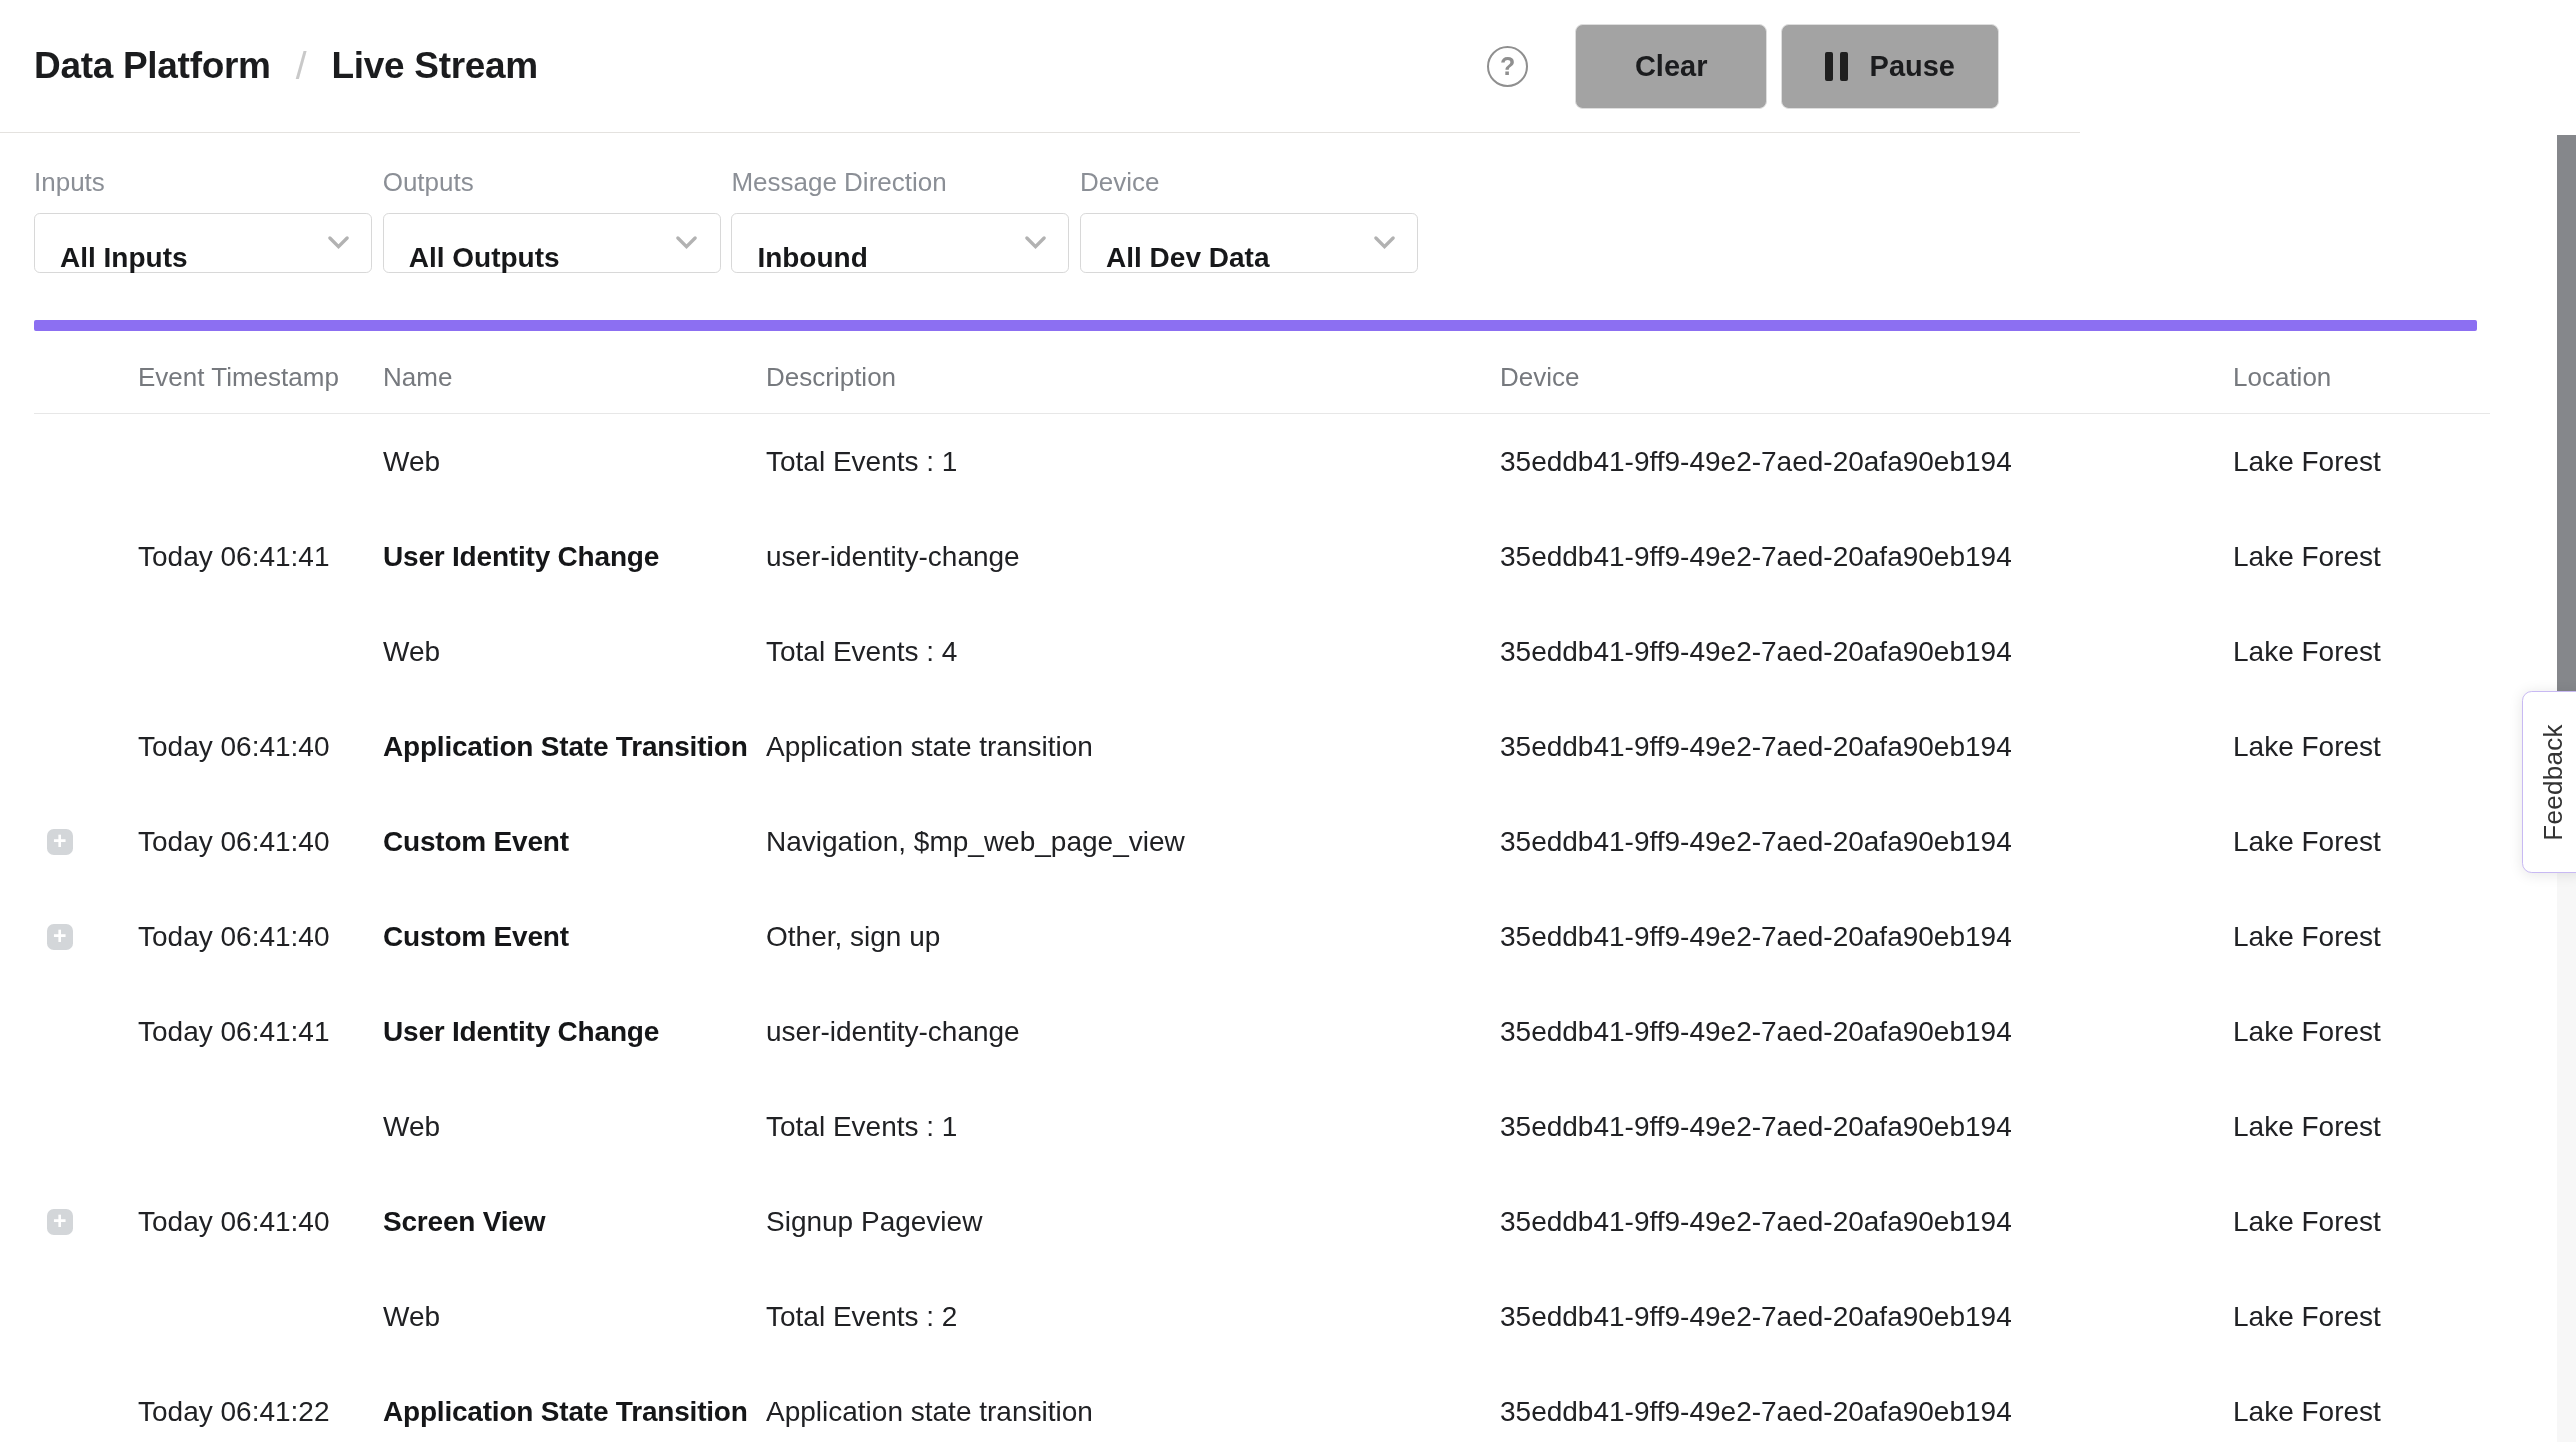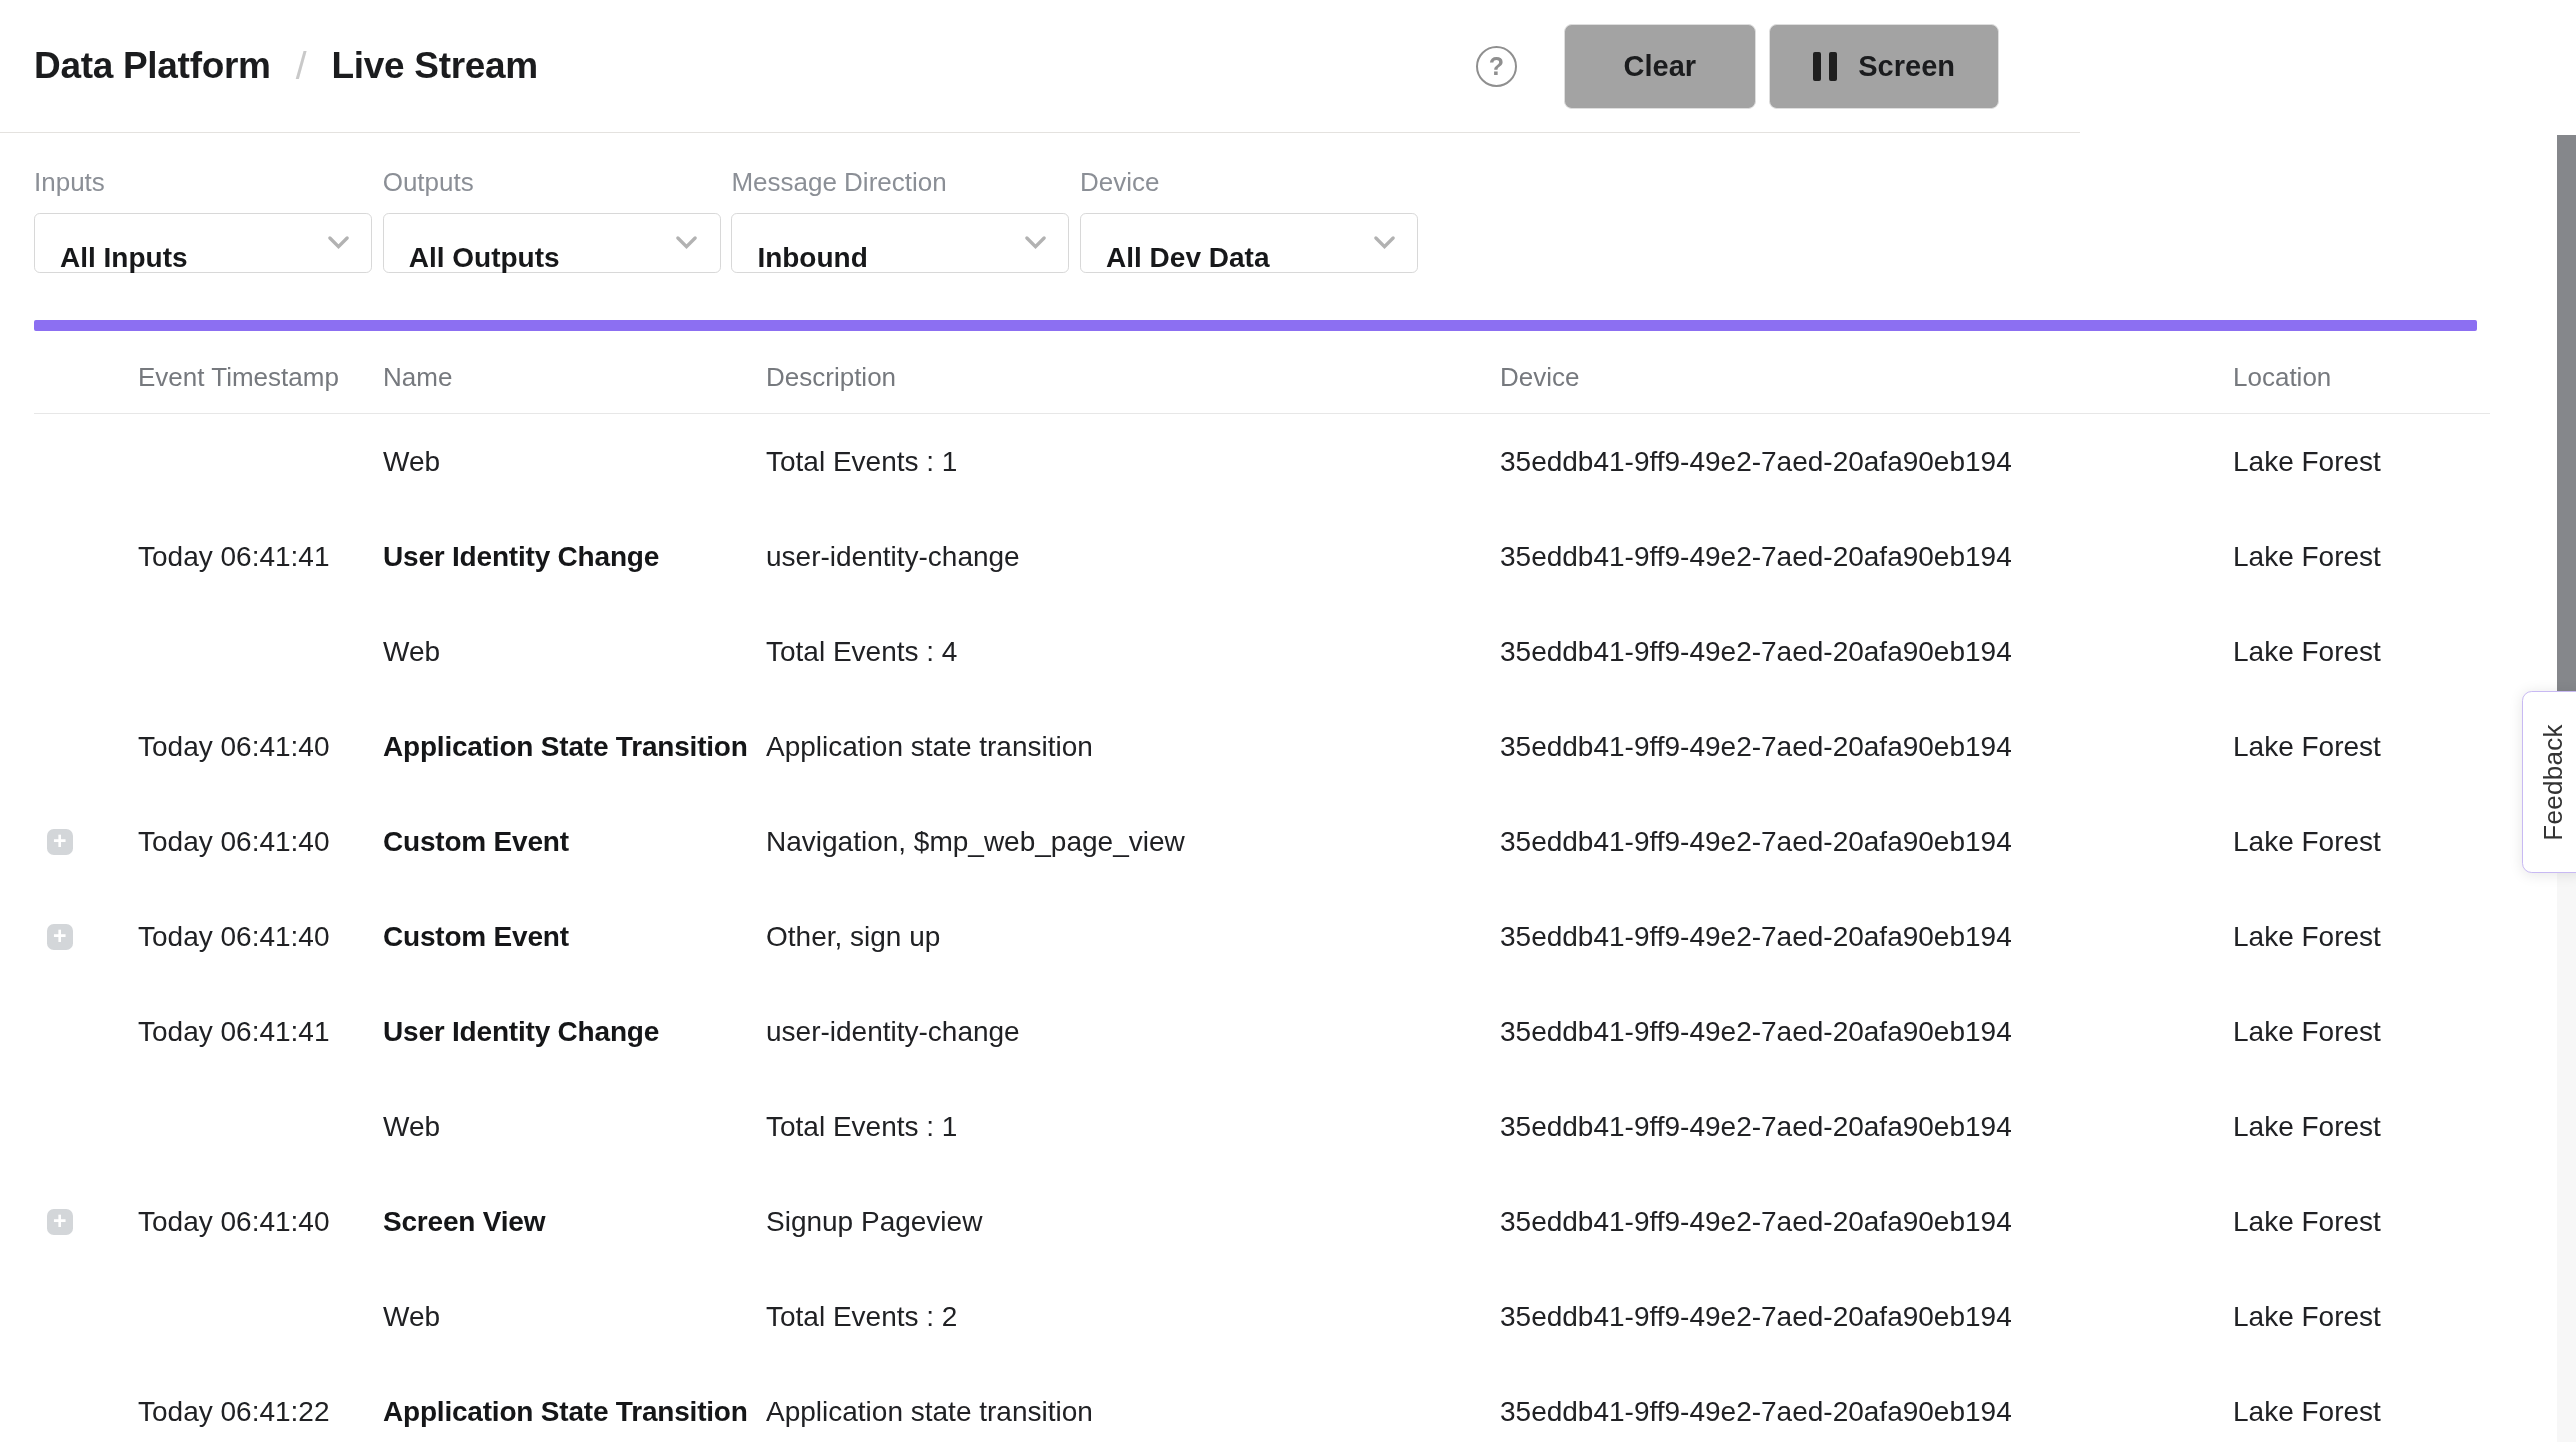--- a/index.html
+++ b/index.html
@@ -117,21 +117,21 @@
   <div class="topbar-right">
     <div class="help-btn">?</div>
     <button class="btn">
       <span>Clear</span>
     </button>
     <button class="btn">
       <span class="pause-icon">
           <i></i>
           <i></i>
         </span>
-      <span>Screen</span>
+      <span>Pause</span>
     </button>
   </div>
 </div>
 
 <div class="filters">
   <div class="filter">
     <div class="filter-label">Inputs</div>
     <div class="dropdown">
       <span class="dropdown-value">All Inputs</span>
       <svg class="chevron" width="23" height="15.5" viewBox="0 0 24 16">

